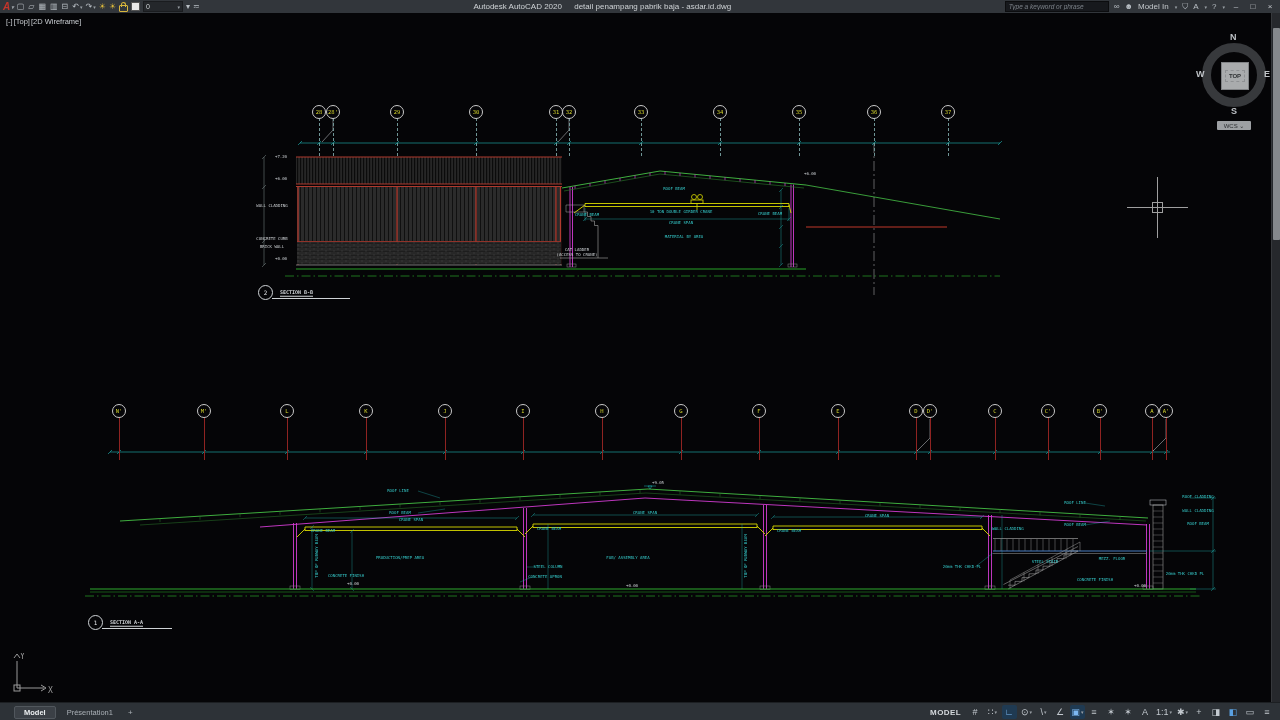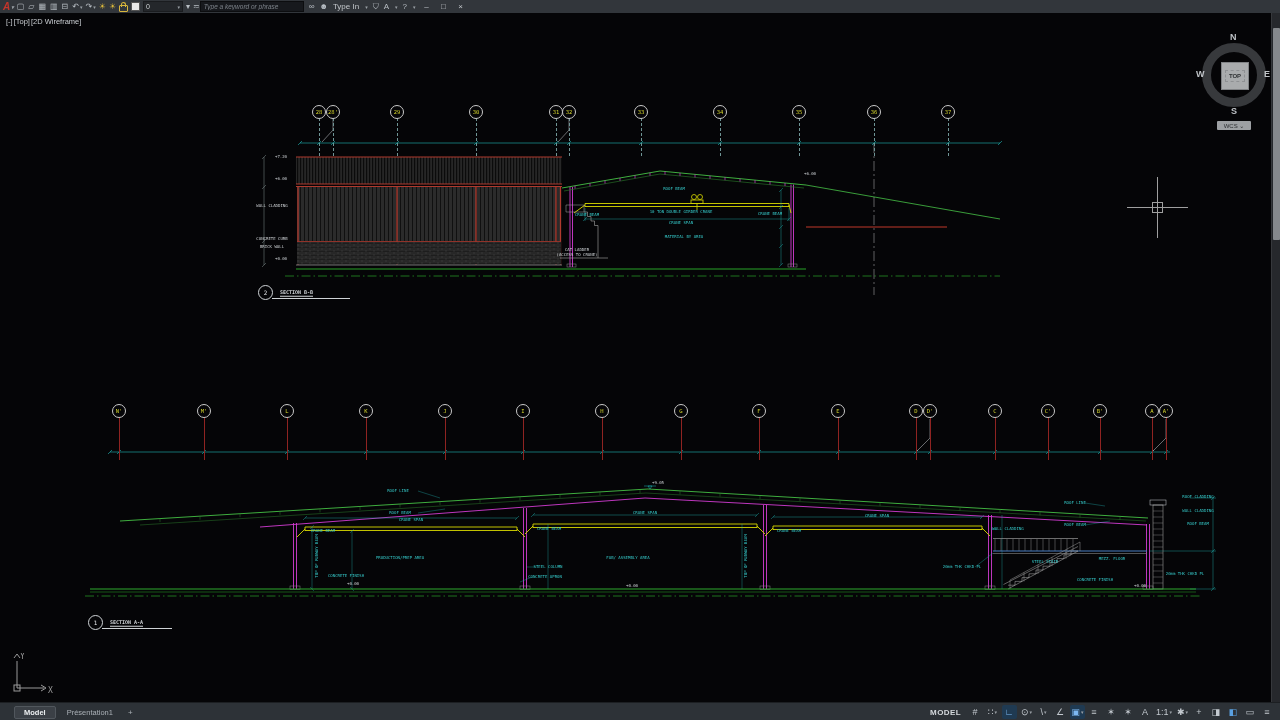--- a/index.html
+++ b/index.html
@@ -135,25 +135,29 @@
       <span class="qi sun">☀</span>
       <span class="lock"></span>
       <span class="swatch"></span>
       <span class="layerbox">
         <span>0</span>
           <span class="car" style="margin-left:auto;">▾</span>
       </span>
       <span class="qi">▾</span>
       <span class="qi">≂</span>
     </div>
+    <div class="tcenter">
+      <span>Autodesk AutoCAD 2020</span>
+      <span class="doc">detail penampang pabrik baja - asdar.id.dwg</span>
+    </div>
     <div class="tright">
       <input class="search" placeholder="Type a keyword or phrase" style="">
       <span class="ticon">∞</span>
       <span class="ticon">☻</span>
-      <span>Type In</span>
+      <span>Model In</span>
       <span class="car">▾</span>
       <span class="ticon">⛉</span>
       <span class="ticon">A</span>
       <span class="car">▾</span>
       <span class="ticon">?</span>
       <span class="car">▾</span>
       <span class="winbtn">–</span>
       <span class="winbtn">□</span>
       <span class="winbtn">×</span>
     </div>

